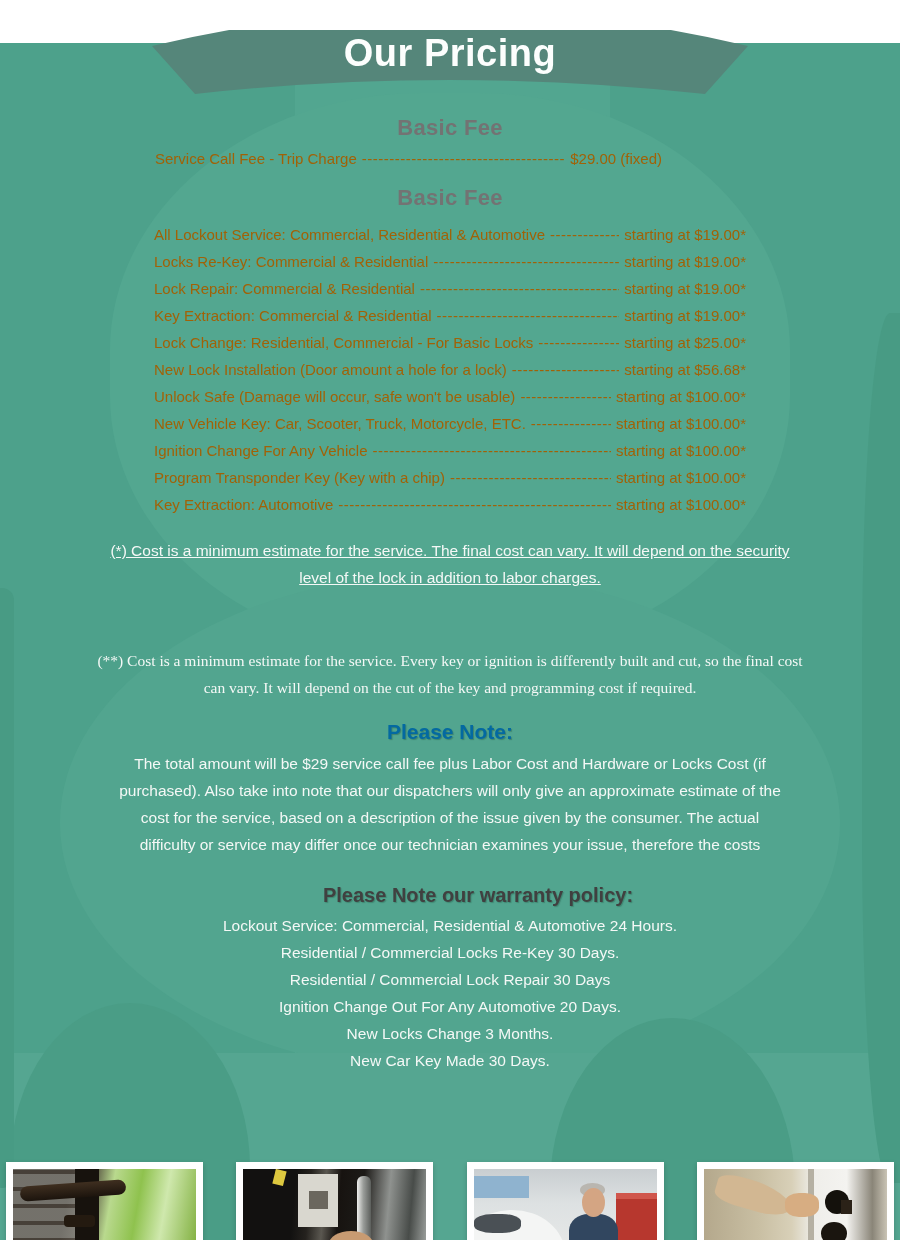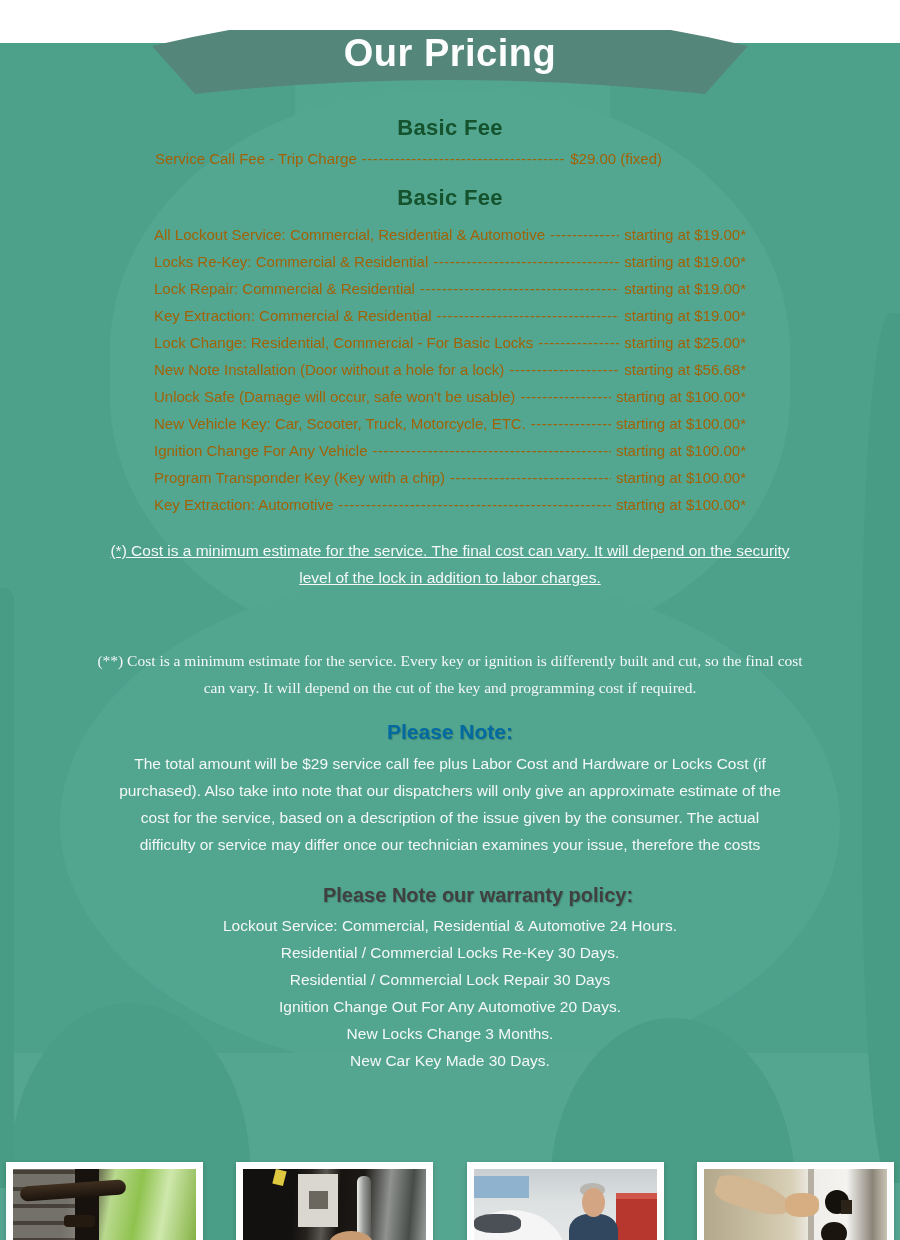--- a/index.html
+++ b/index.html
@@ -15,21 +15,21 @@
   .deco-valley1{left:10px;top:960px;width:240px;height:330px;background:#4a9d86;border-radius:50%;}
   .deco-valley2{left:550px;top:975px;width:245px;height:340px;background:#4a9d86;border-radius:50%;}
   .deco-right-edge{left:862px;top:270px;width:70px;height:870px;background:#489b84;border-radius:40%;}
   .deco-left-edge{left:-10px;top:545px;width:24px;height:600px;background:#489b84;border-radius:12px;}
 
   .banner{position:absolute;top:0;left:0;width:900px;height:70px;z-index:3;}
   .title{position:absolute;top:0;left:0;width:900px;text-align:center;z-index:4;
          font-size:38px;line-height:46px;font-weight:bold;color:#fcfefd;letter-spacing:0.5px;}
 
   .h-section{position:absolute;left:0;width:900px;text-align:center;z-index:2;
-             font-size:22px;font-weight:bold;color:#14532d;letter-spacing:0.3px;}
+             font-size:22px;font-weight:bold;color:#737373;letter-spacing:0.3px;}
   .h-basic1{top:85px;}
   .h-basic2{top:155px;}
 
   .price-row{display:flex;align-items:baseline;color:#a16207;font-size:15px;line-height:27px;white-space:nowrap;}
   .price-row .lbl{flex:none;}
   .price-row .dashes{flex:1 1 auto;overflow:hidden;margin:0 5px;letter-spacing:0.5px;min-width:10px;}
   .price-row .prc{flex:none;}
 
   .service-wrap{position:absolute;top:115px;left:155px;width:507px;z-index:2;}
   .list-wrap{position:absolute;top:191px;left:154px;width:592px;z-index:2;}
@@ -144,21 +144,21 @@
       <span class="lbl">Key Extraction: Commercial &amp; Residential</span>
       <span class="dashes">--------------------------------------------------------------------------------------------------------</span>
       <span class="prc">starting at $19.00*</span>
     </div>
     <div class="price-row">
       <span class="lbl">Lock Change: Residential, Commercial - For Basic Locks</span>
       <span class="dashes">--------------------------------------------------------------------------------------------------------</span>
       <span class="prc">starting at $25.00*</span>
     </div>
     <div class="price-row">
-      <span class="lbl">New Note Installation (Door without a hole for a lock)</span>
+      <span class="lbl">New Lock Installation (Door amount a hole for a lock)</span>
       <span class="dashes">--------------------------------------------------------------------------------------------------------</span>
       <span class="prc">starting at $56.68*</span>
     </div>
     <div class="price-row">
       <span class="lbl">Unlock Safe (Damage will occur, safe won't be usable)</span>
       <span class="dashes">--------------------------------------------------------------------------------------------------------</span>
       <span class="prc">starting at $100.00*</span>
     </div>
     <div class="price-row">
       <span class="lbl">New Vehicle Key: Car, Scooter, Truck, Motorcycle, ETC.</span>

